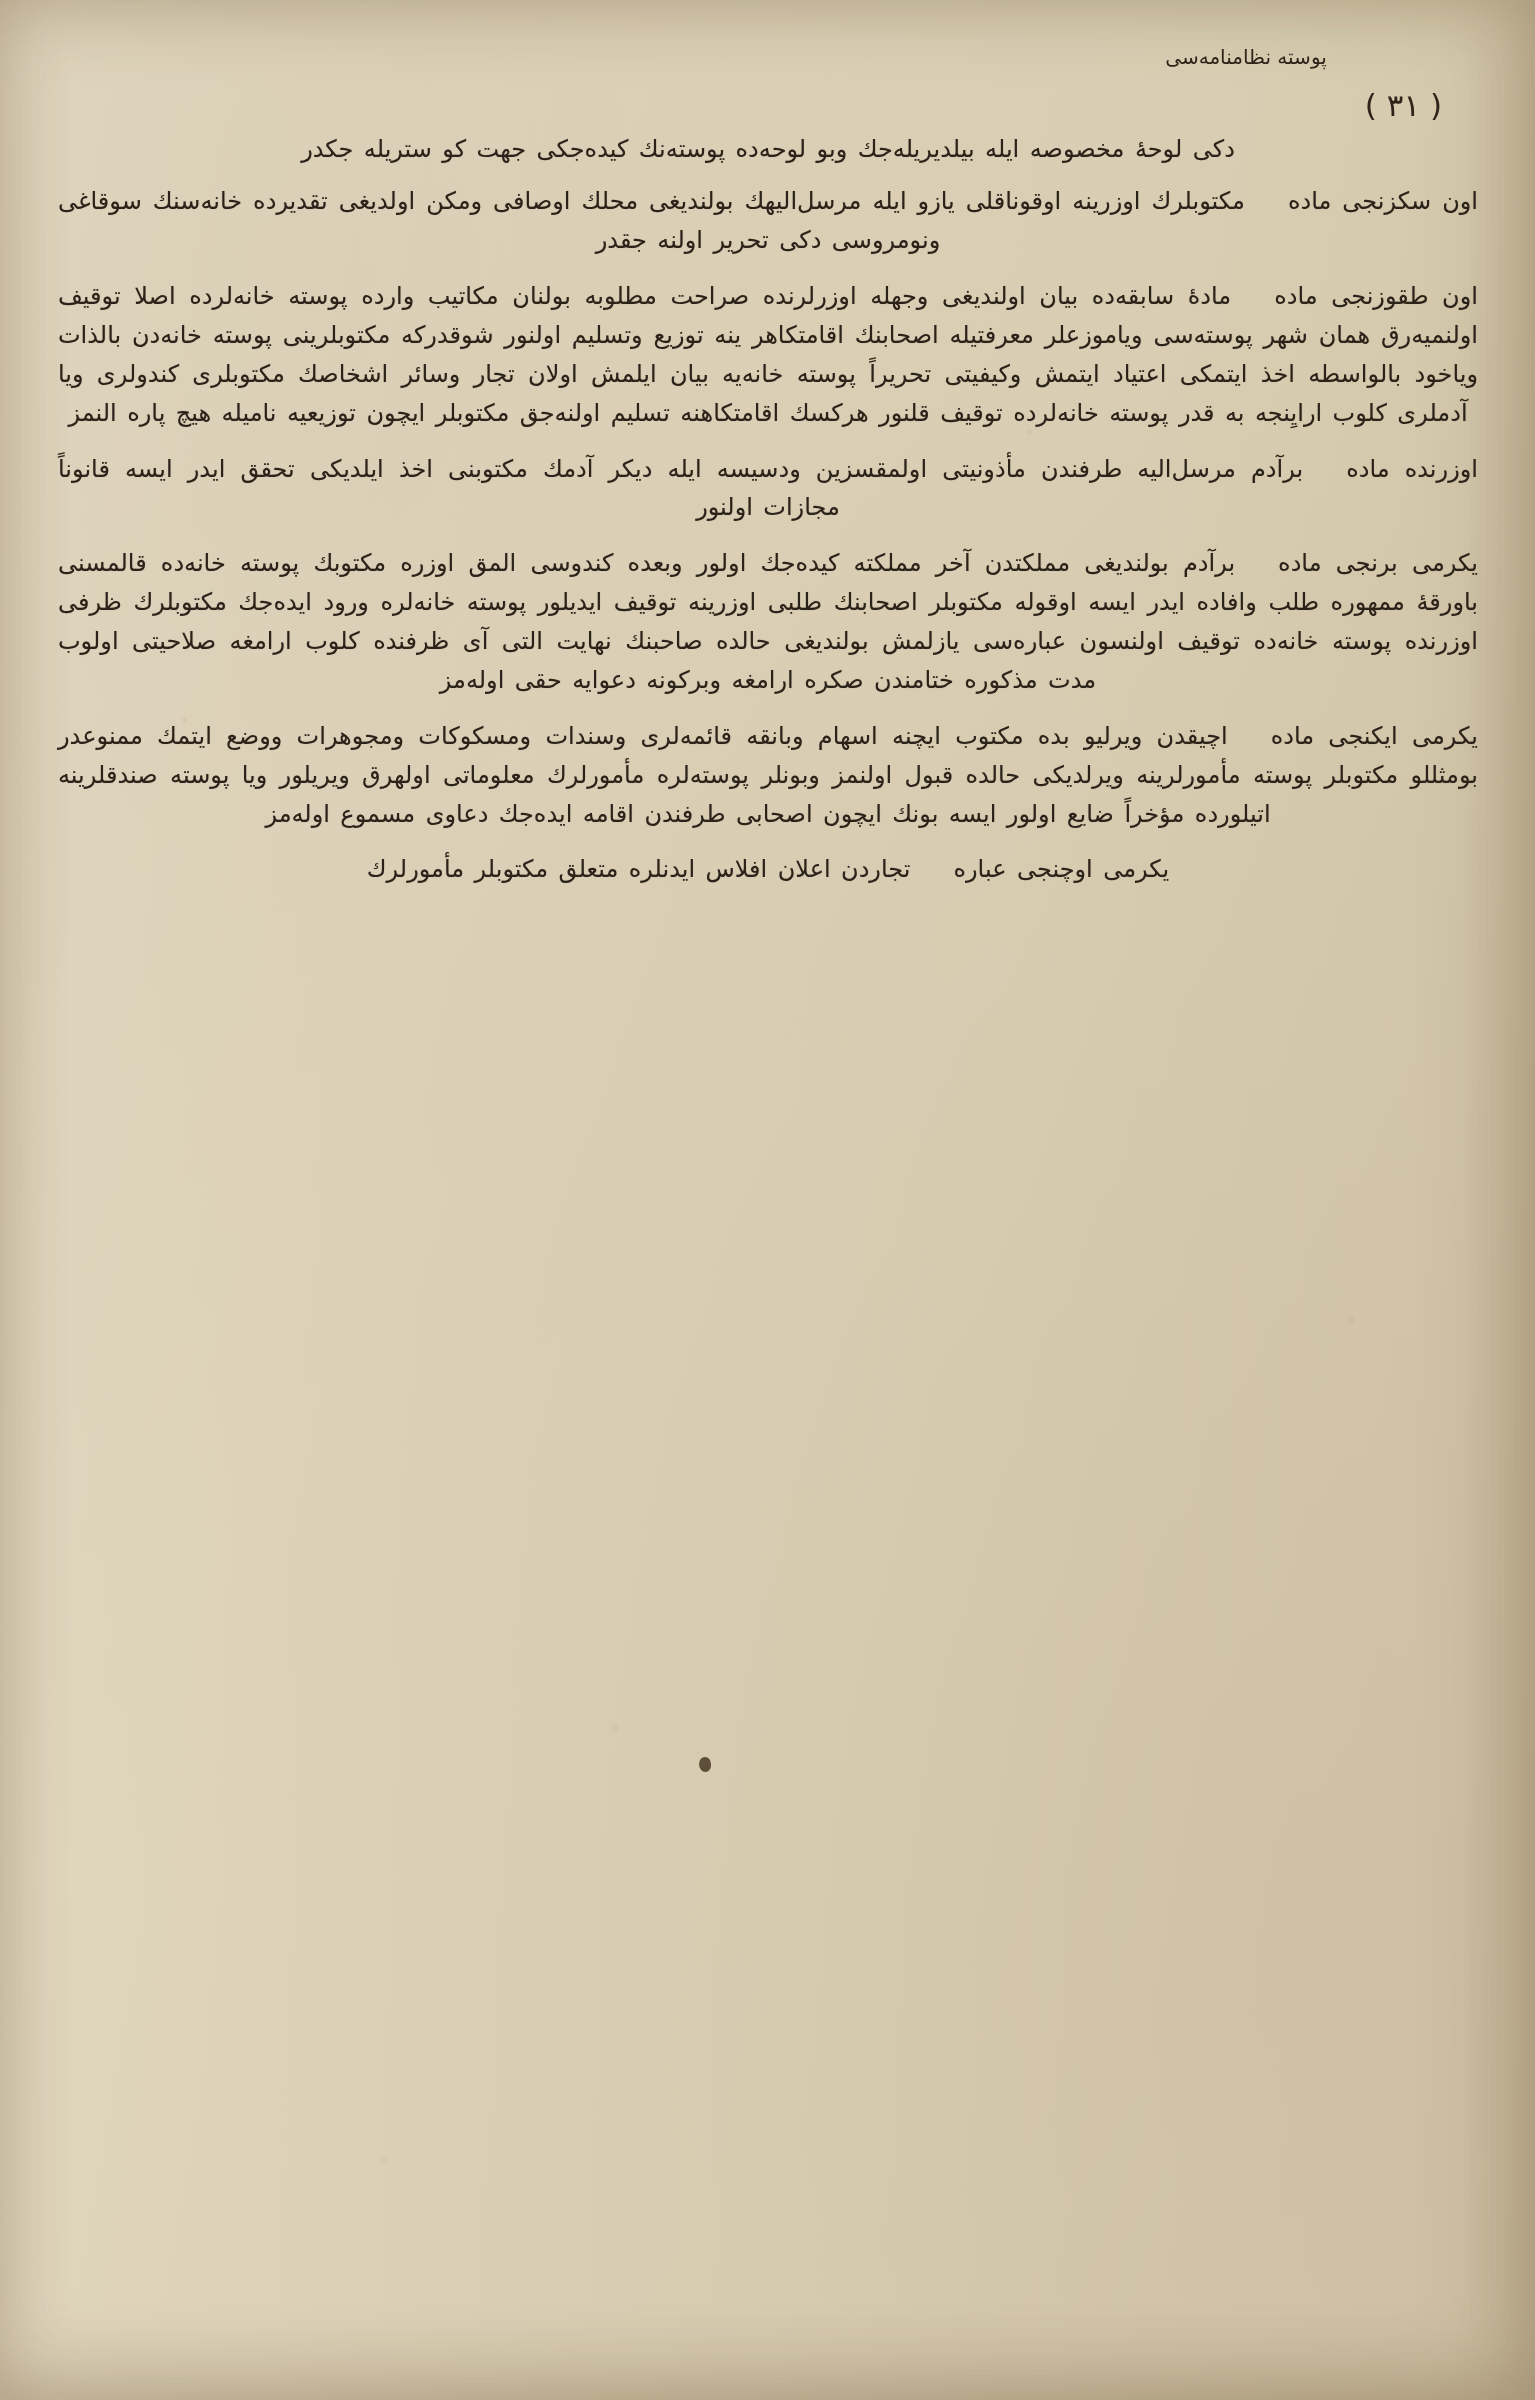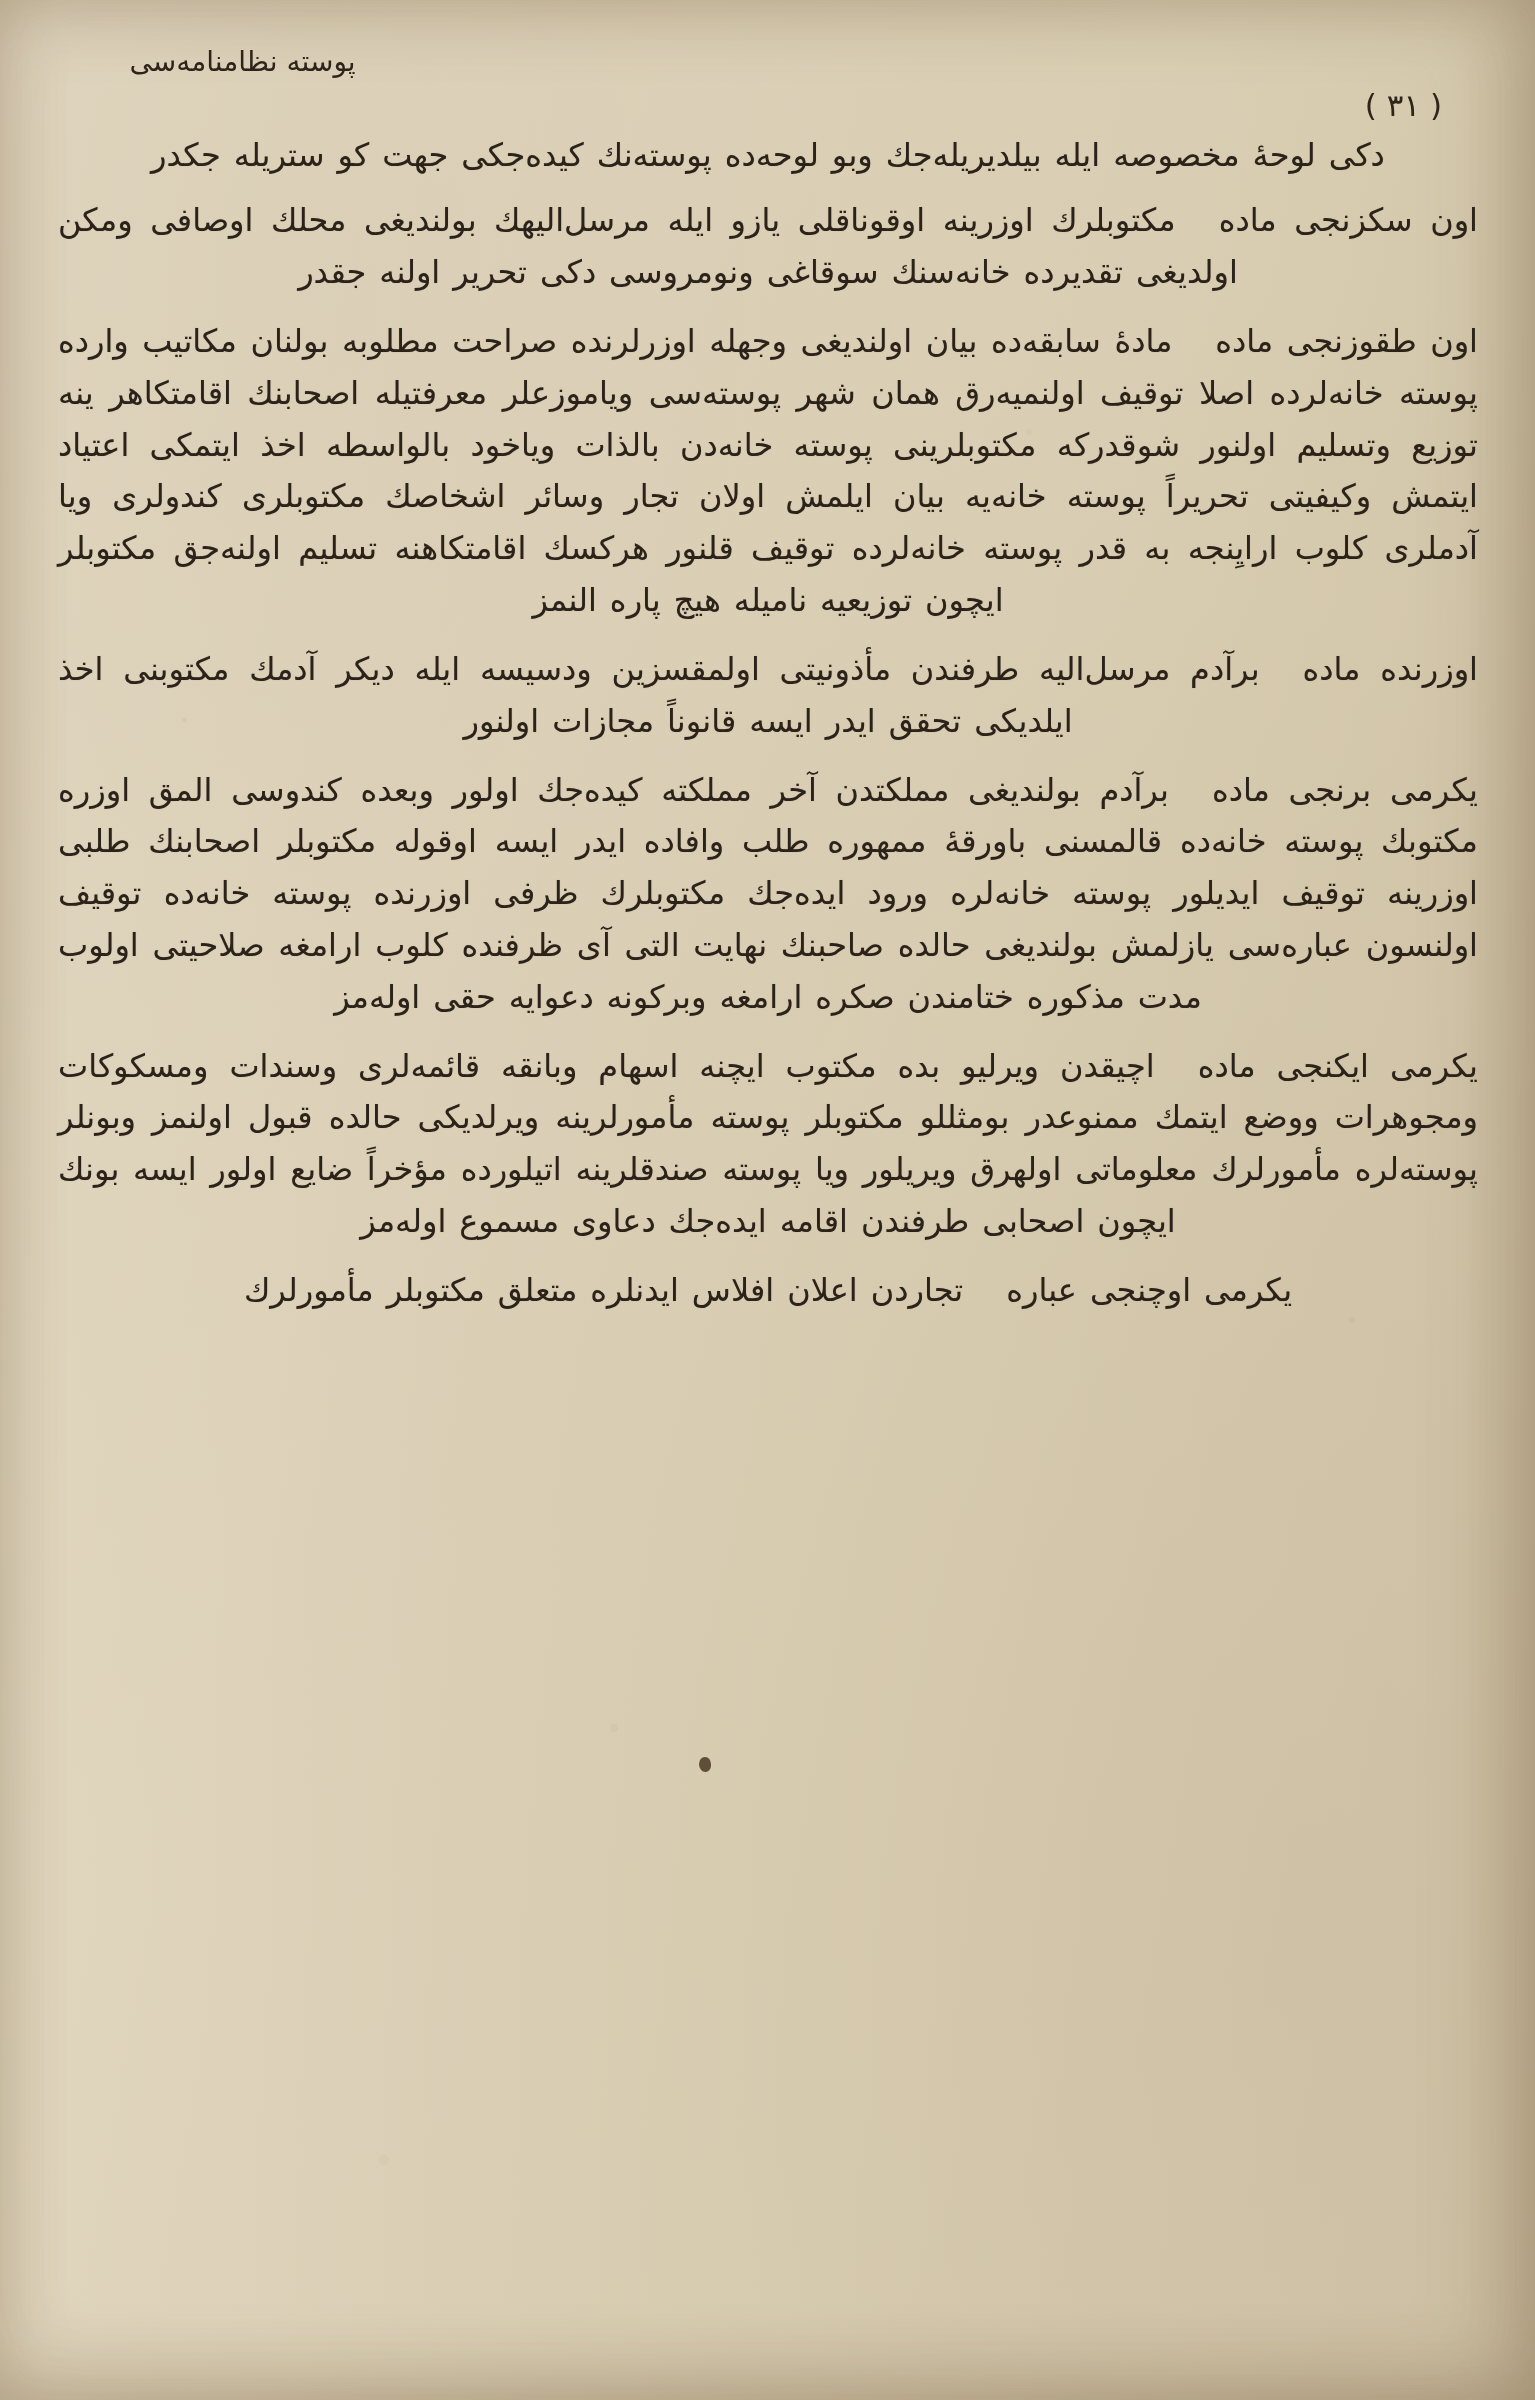--- a/index.html
+++ b/index.html
@@ -63,31 +63,31 @@
   }
   .page-number {
     font-size: 31px;
     letter-spacing: 1.9px;
     color: #2e2419;
     font-family: "DejaVu Sans", sans-serif;
     transform: translateY(1.9px);
     margin-top: 40px;
   }
   .running-title {
-    font-size: 28px;
+    font-size: 20px;
     color: #2e2419;
     flex: 1;
-    text-align: left;
+    text-align: right;
     transform: translateX(-38px);
     font-family: "DejaVu Sans", sans-serif;
   }
   .header-spacer { width: 85px; }
 
   .para {
-    font-size: 32px;
+    font-size: 24px;
     line-height: 1.62;
     text-align: justify;
     text-align-last: center;
     margin: 0 0 17px 0;
     word-spacing: 2.8px;
     color: #2b2219;
     font-family: "DejaVu Sans", sans-serif;
     text-shadow: 0 0 0.9px rgba(60,45,25,0.25);
   }
   .para.tight { margin-bottom: 13px; }

